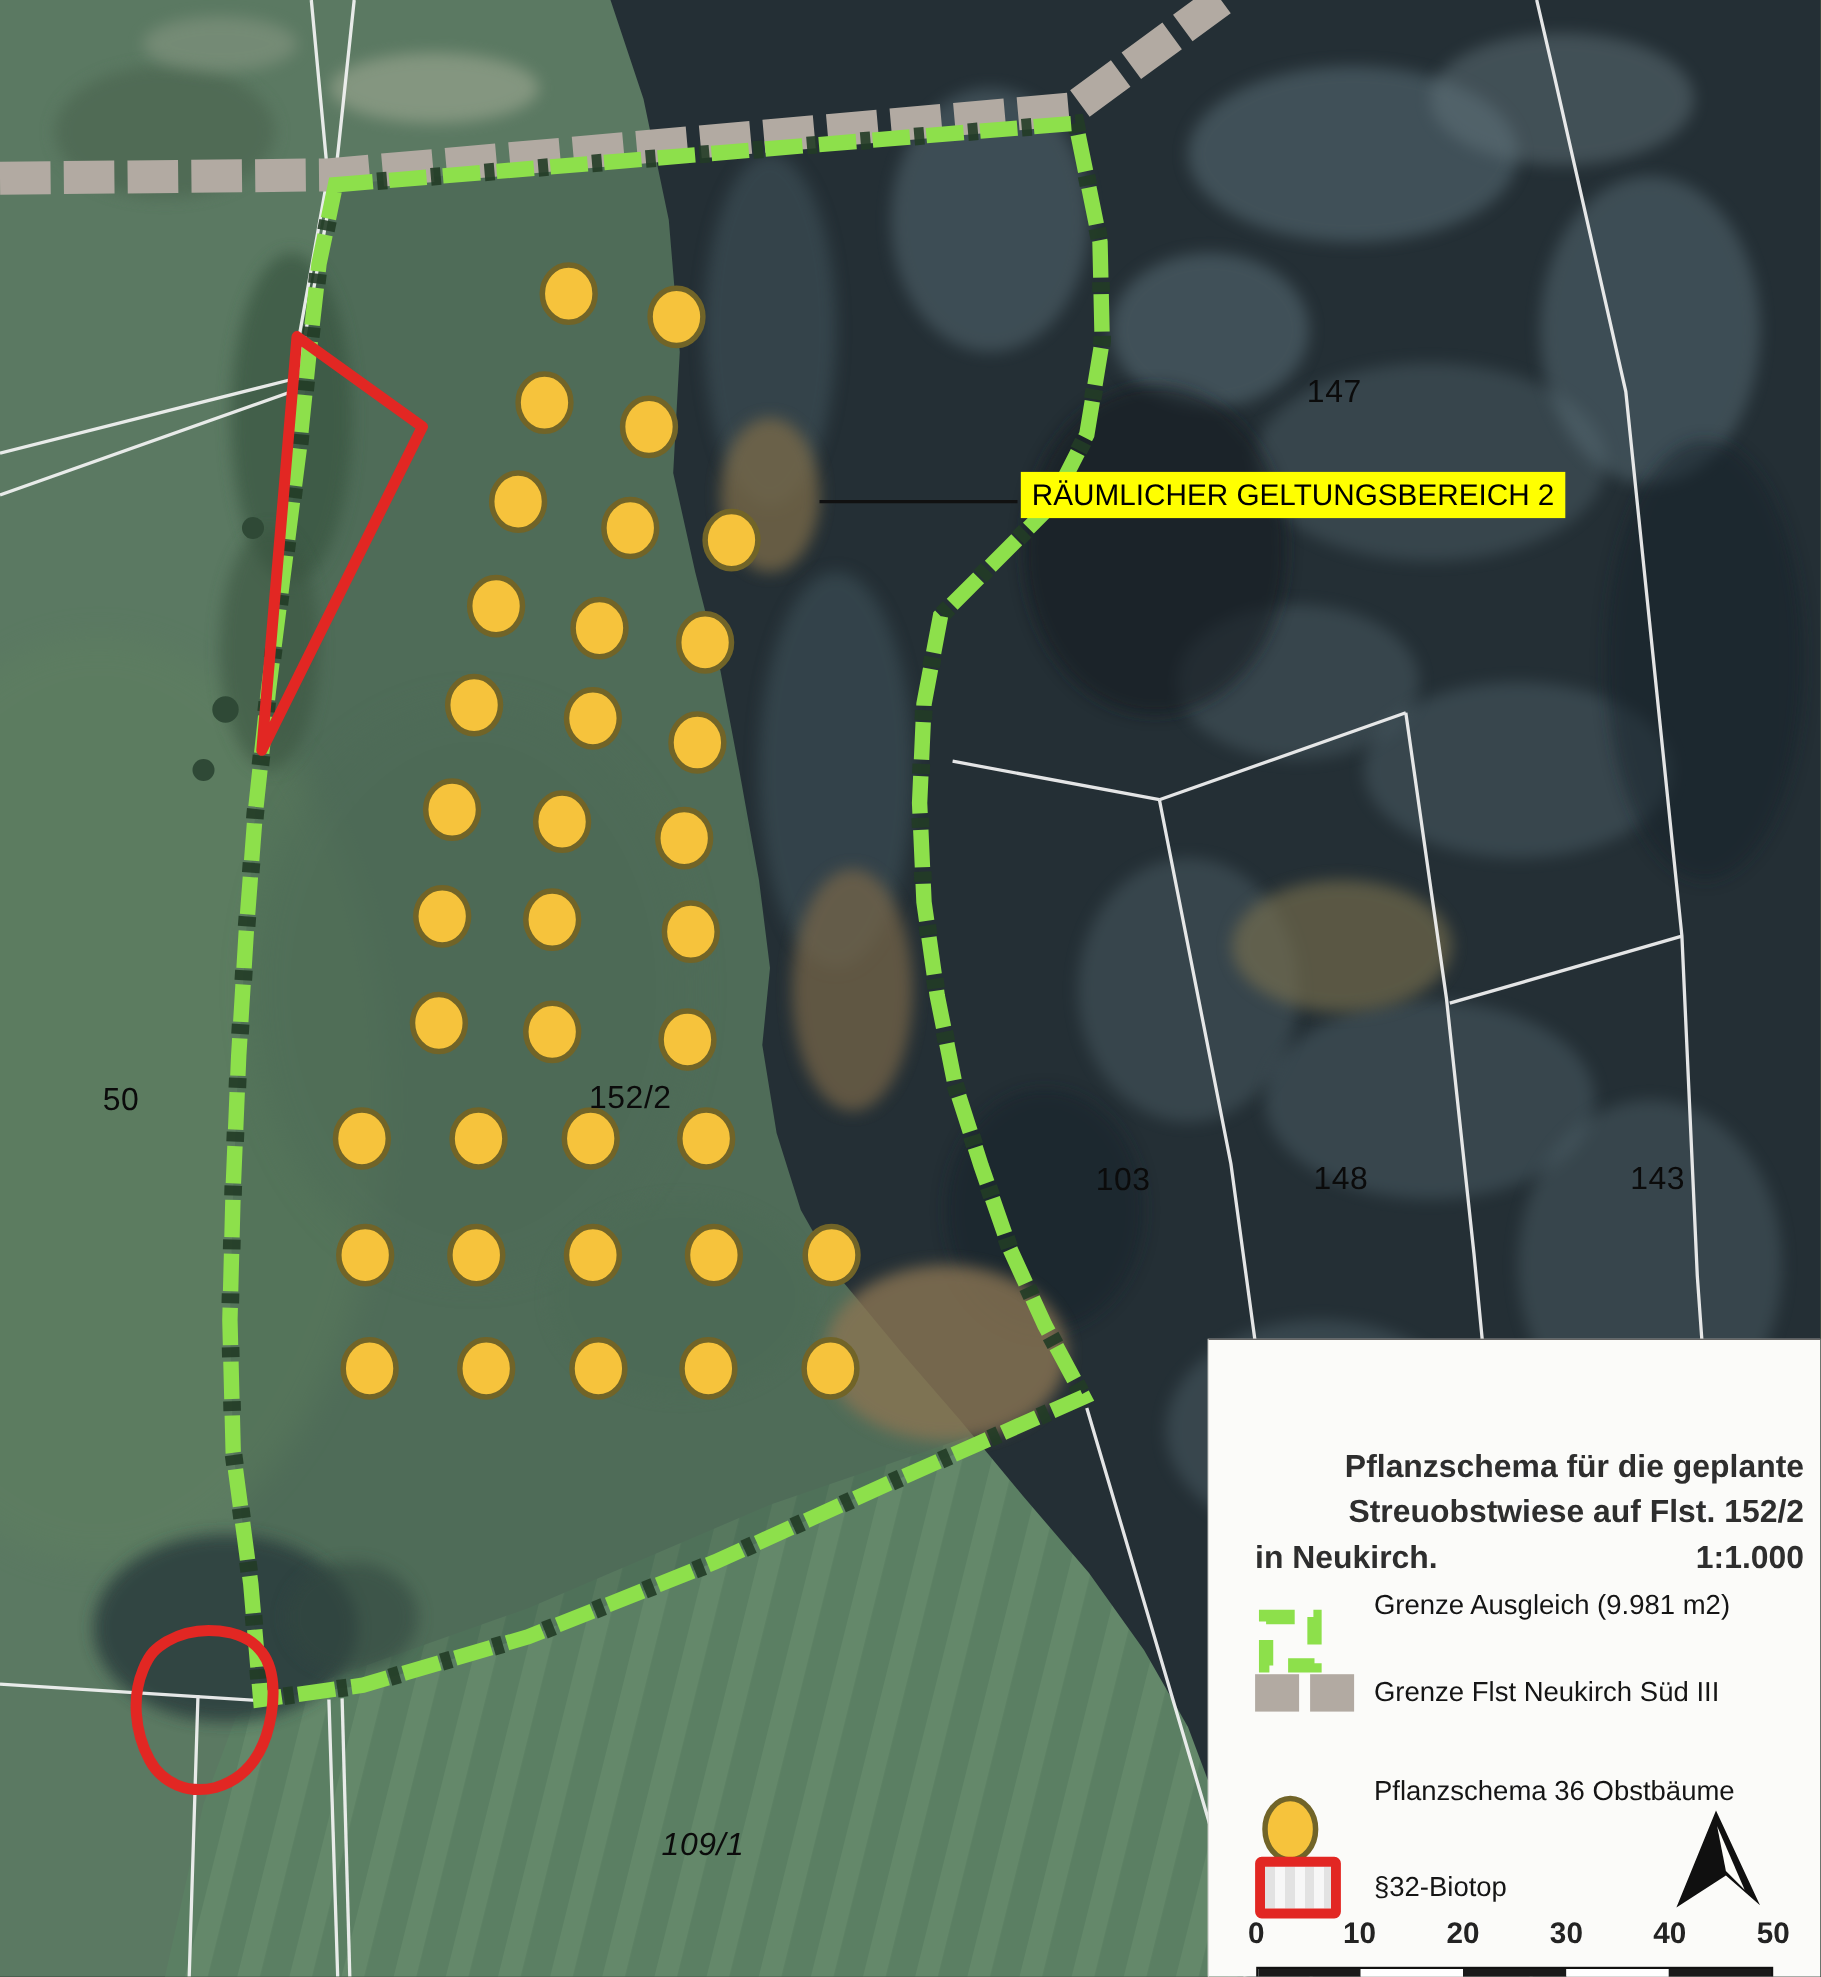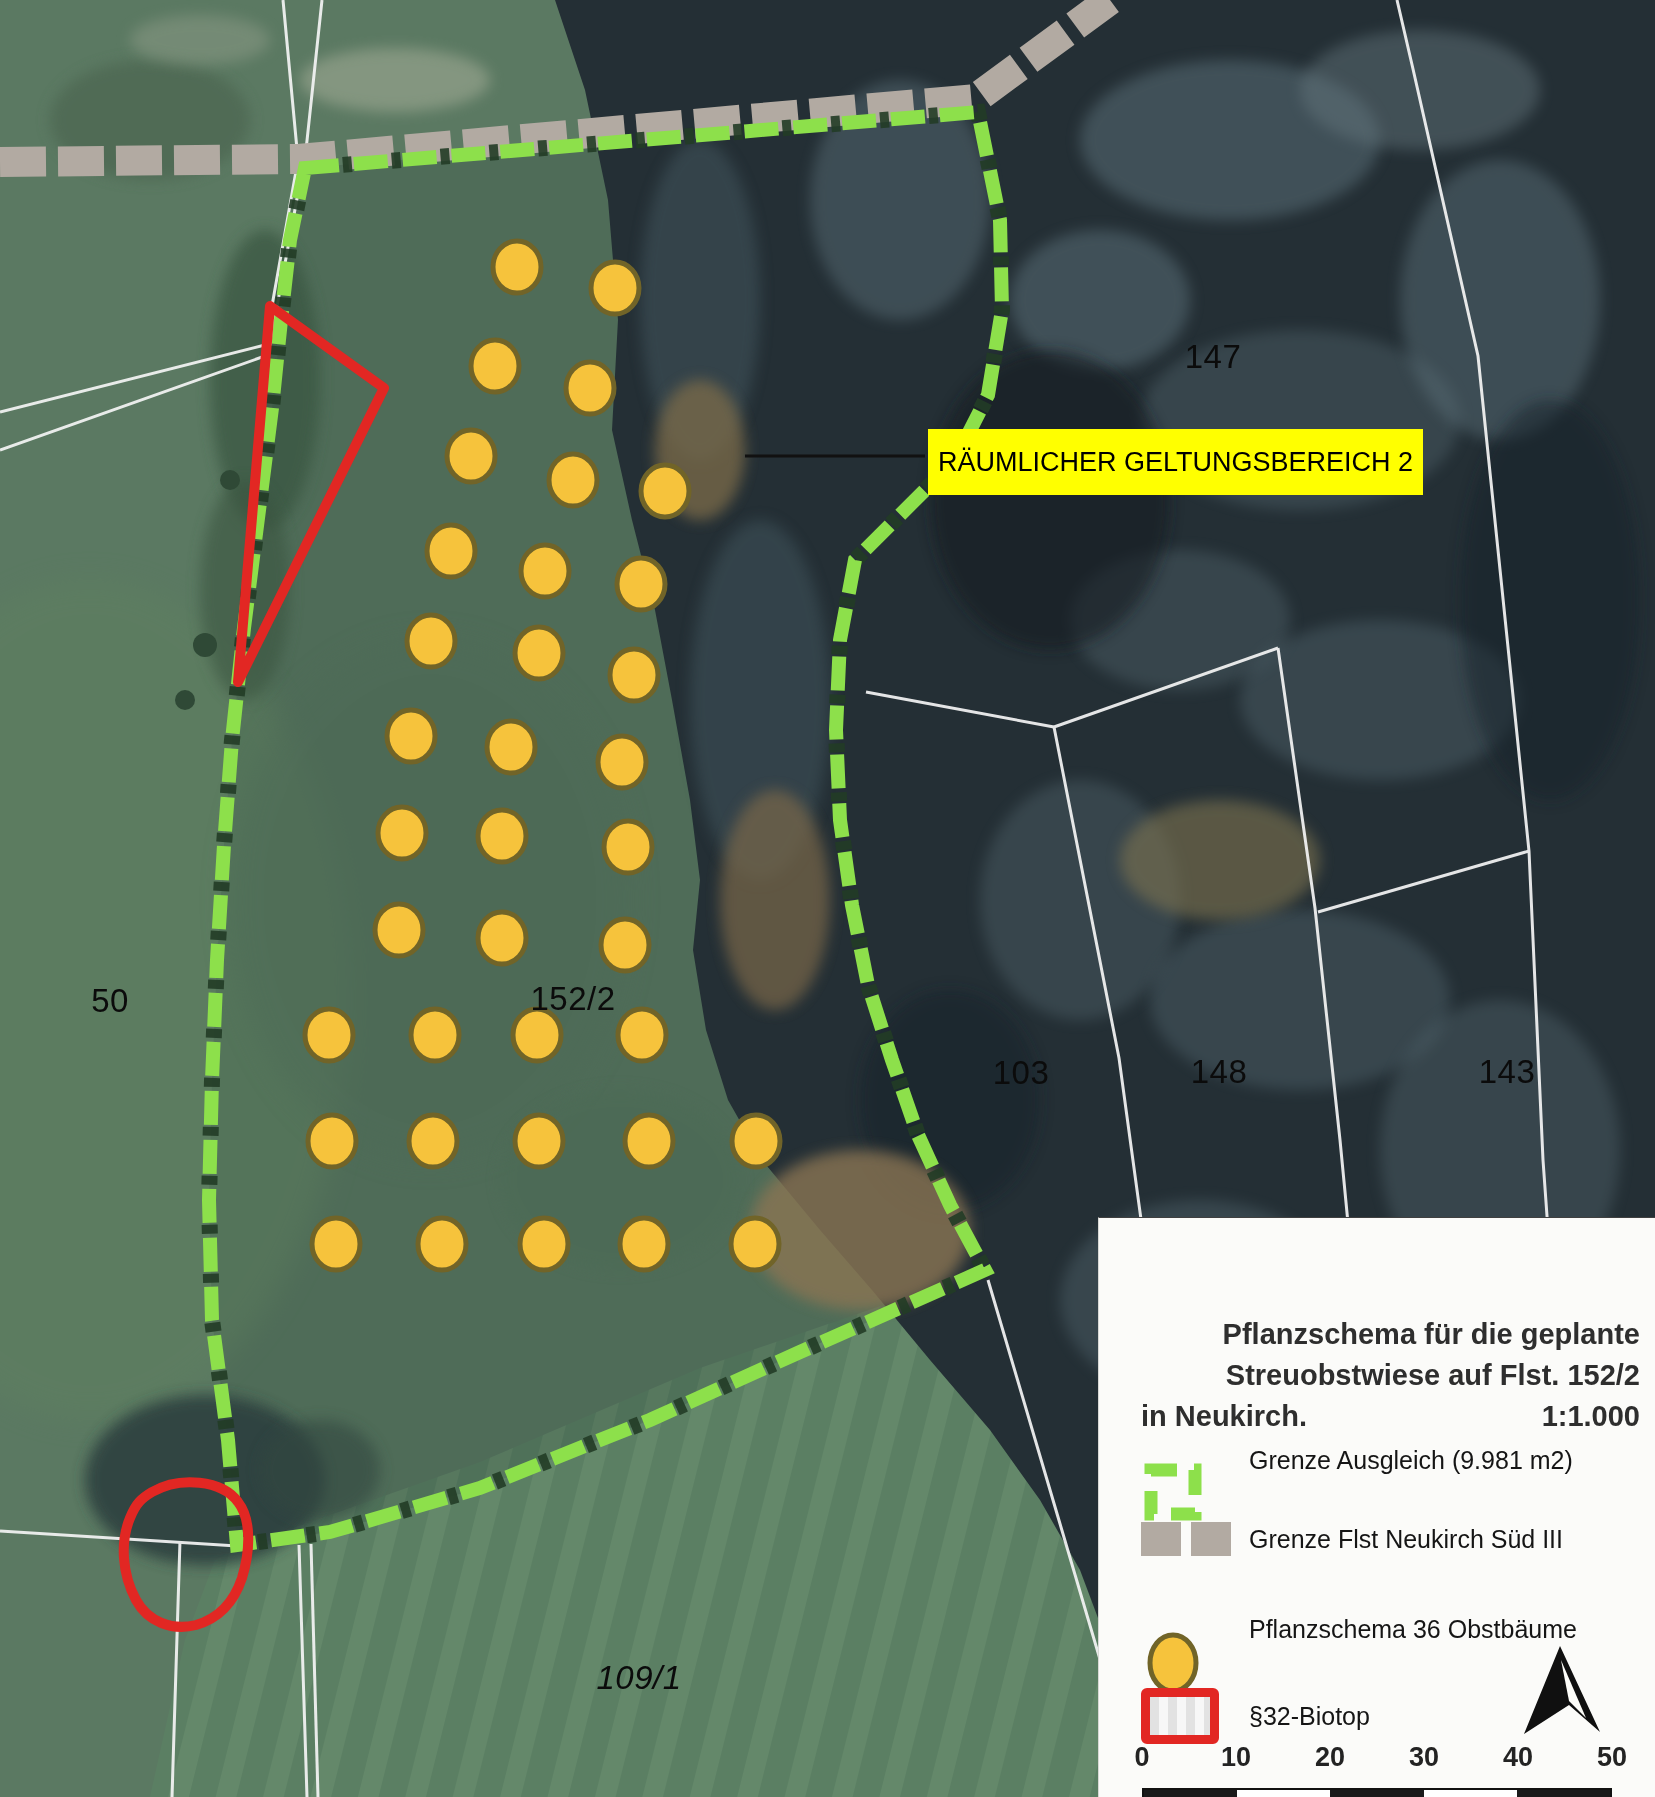--- a/index.html
+++ b/index.html
@@ -3,25 +3,25 @@
 <meta charset="utf-8">
 <style>
   html,body{margin:0;padding:0;background:#222;}
   .stage{
     position:relative;width:1655px;height:1797px;overflow:hidden;
     font-family:"Liberation Sans",sans-serif;background:#5b7962;
   }
   .stage svg{position:absolute;left:0;top:0;}
   .parcel-label{
     position:absolute;transform:translate(-50%,-50%);
-    font-size:33px;color:#0b0b0b;white-space:nowrap;letter-spacing:.5px;
+    font-size:29px;color:#0b0b0b;white-space:nowrap;letter-spacing:.5px;
   }
   .callout{
     position:absolute;left:928px;top:429px;height:42px;line-height:42px;
-    background:#ffff00;color:#000;font-size:27px;padding:12px 10px;white-space:nowrap;
+    background:#ffff00;color:#000;font-size:27px;padding:0 10px;white-space:nowrap;
   }
   .legend{
     position:absolute;left:1098px;top:1217px;width:557px;height:580px;
     background:#fbfbf9;border-left:1px solid #d8d8d4;border-top:1px solid #404040;
     color:#1d1d1d;
     text-align:right;
   }
   .legend-title{
     position:absolute;left:42px;top:96px;right:16px;
     font-size:29px;font-weight:bold;line-height:41px;color:#2e2e2e;

